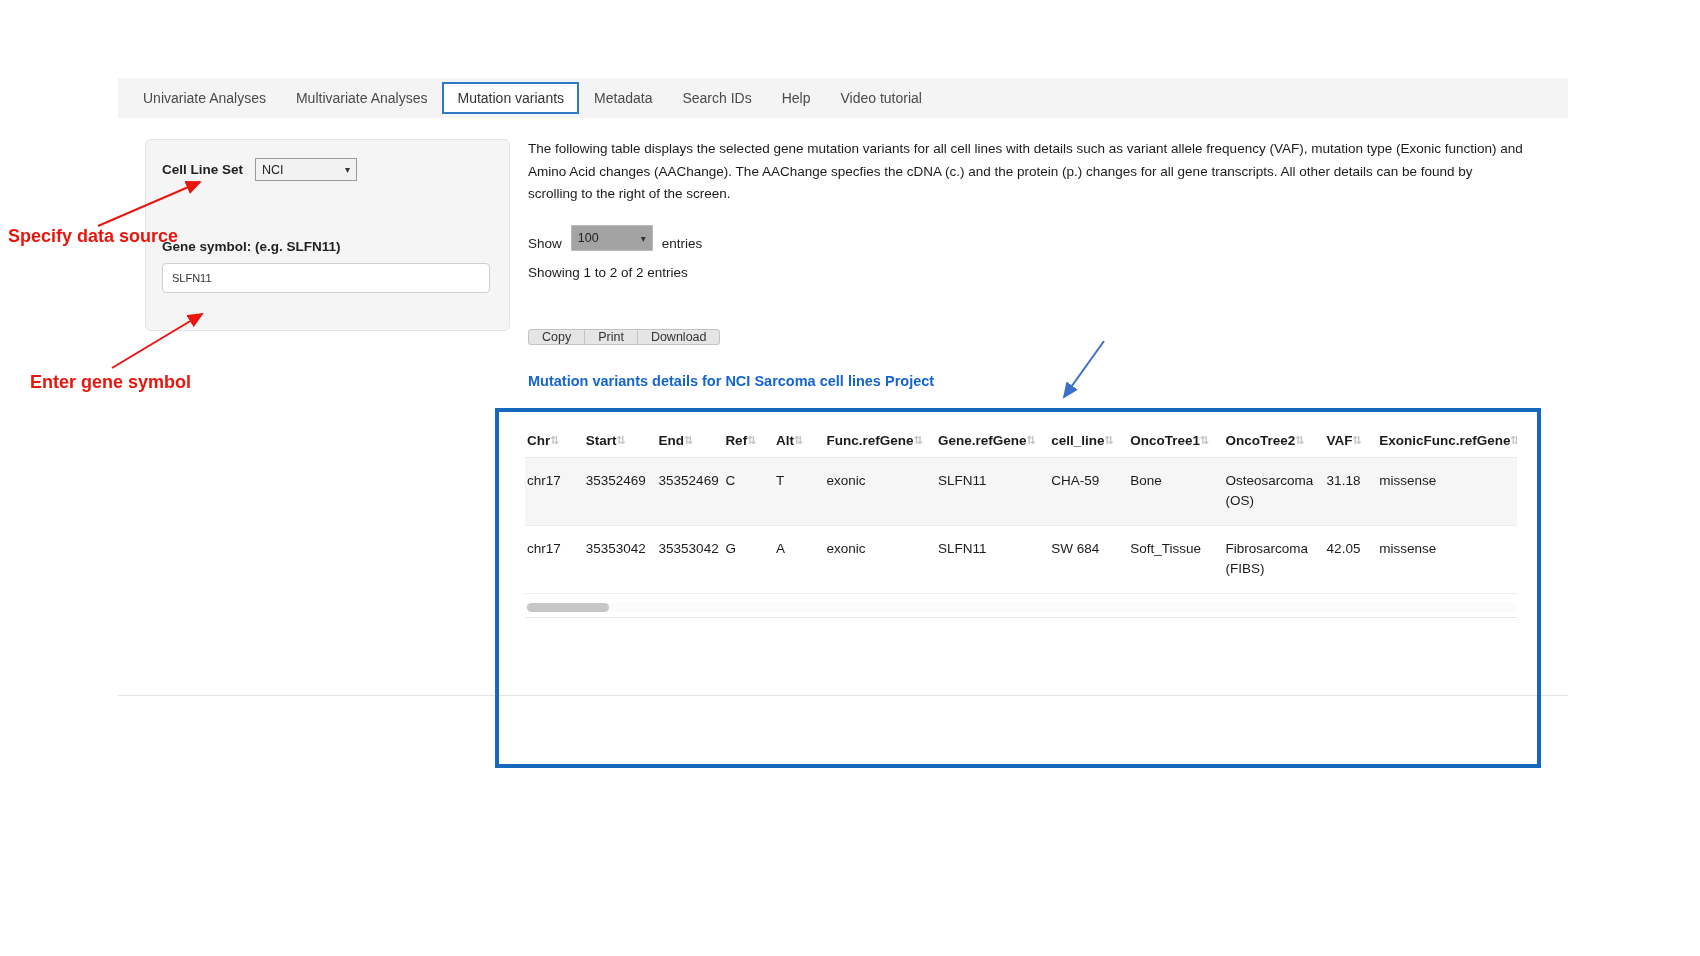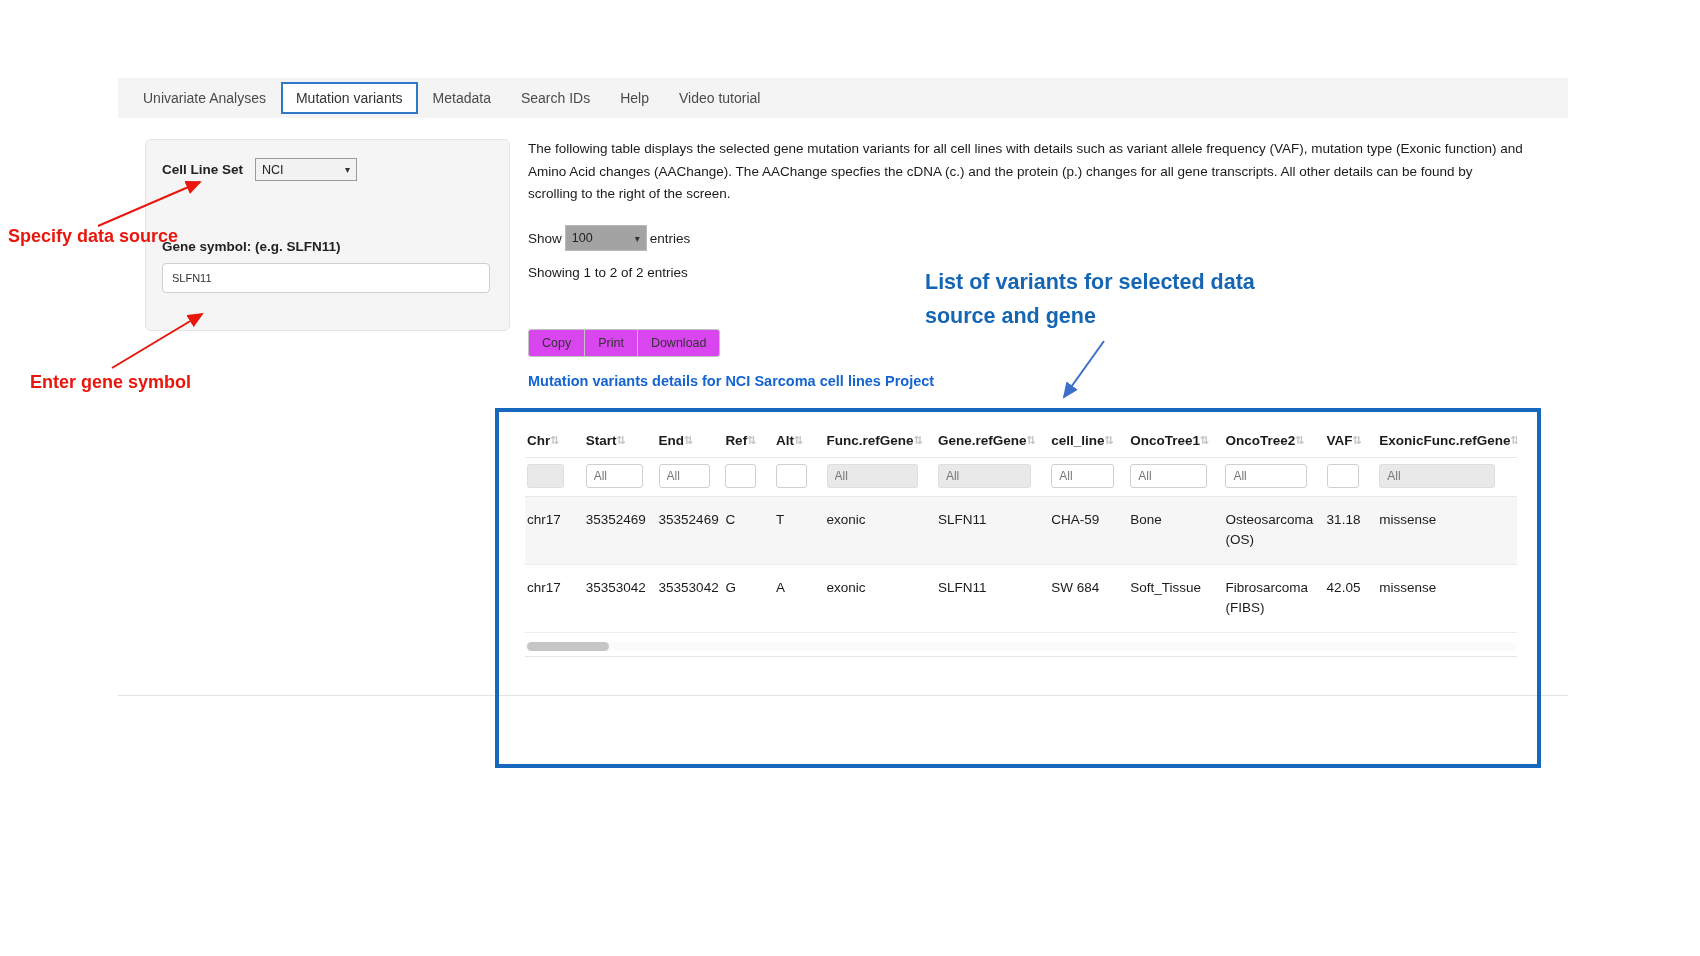--- a/index.html
+++ b/index.html
@@ -31,27 +31,27 @@
   
   .ann-red { color: #e8160c; font-size: 18px; font-weight: bold; z-index: 5; }
   .ann-red-1 { left: 8px; top: 226px; }
   .ann-red-2 { left: 30px; top: 372px; }
   .ann-blue { left: 925px; top: 266px; width: 398px; color: #1565b5; font-size: 21.5px;
               font-weight: bold; line-height: 1.58; z-index: 5; }
   svg.arrows { left: 0; top: 0; width: 1700px; height: 956px; z-index: 6; pointer-events: none; }
 
   
   .desc { left: 528px; top: 138px; width: 996px; font-size: 13.5px; line-height: 1.68; color: #1b1b1b; z-index: 2; }
-  .show-entries { left: 528px; top: 225px; display: flex; align-items: center; gap: 3px; font-size: 13.5px; z-index: 2; }
+  .show-entries { left: 528px; top: 225px; display: flex; align-items: flex-end; gap: 9px; font-size: 13.5px; z-index: 2; }
   .fake-select.len { width: 82px; height: 26px; background: #a3a3a3; border: 1px solid #b9b9c2; }
   .showing-info { left: 528px; top: 265px; font-size: 13.5px; color: #1b1b1b; z-index: 2; }
 
   .btn-group { left: 528px; top: 329px; display: flex; z-index: 2; }
-  .dt-btn { background: #d946ef; border: 1px solid #c3c3c3; font-size: 12.5px; color: #333;
-            padding: 6px 13px; cursor: pointer; margin-left: -1px; font-family: "Liberation Sans", sans-serif; }
+  .dt-btn { background: #e5e5e5; border: 1px solid #c3c3c3; font-size: 12.5px; color: #333;
+            padding: 0 13px; cursor: pointer; margin-left: -1px; font-family: "Liberation Sans", sans-serif; }
   .dt-btn:first-child { border-radius: 3px 0 0 3px; margin-left: 0; }
   .dt-btn:last-child { border-radius: 0 3px 3px 0; }
 
   .table-caption { left: 528px; top: 373px; font-size: 14.5px; font-weight: 600; color: #1464d2; z-index: 2; text-align: right; }
 
   .pagination { left: 1330px; top: 288px; display: flex; z-index: 2; font-size: 13px; }
   .page-btn { background: #fff; border: 1px solid #ddd; color: #333; padding: 7px 12px; cursor: pointer;
               margin-left: -1px; font-family: "Liberation Sans", sans-serif; font-size: 13px; }
   .page-btn.current { background: #2979c8; border-color: #2979c8; color: #fff; min-width: 27px; }
   .page-btn:first-child { border-radius: 3px 0 0 3px; margin-left: 0; }
@@ -87,20 +87,21 @@
   .hscroll .thumb { position: absolute; left: 2px; top: 0; width: 82px; height: 9px; background: #c6c6c6; border-radius: 5px; }
   .table-bottom-rule { margin-top: 5px; border-bottom: 1px solid #e6e6e6; width: 100%; }
 </style>
 </head>
 <body>
 
 <div class="canvas">
 
   <nav class="abs navbar">
     <div class="tab">Univariate Analyses</div>
+    <div class="tab">Multivariate Analyses</div>
     <div class="tab active">Mutation variants</div>
     <div class="tab">Metadata</div>
     <div class="tab">Search IDs</div>
     <div class="tab">Help</div>
     <div class="tab">Video tutorial</div>
   </nav>
 
   <aside class="abs sidebar">
     <div class="cls-row">
       <span class="lbl">Cell Line Set</span>
@@ -109,21 +110,20 @@
         <span class="caret">▾</span>
       </div>
     </div>
     <span class="lbl gene-lbl">Gene symbol: (e.g. SLFN11)</span>
     <input class="gene-input" type="text" value="SLFN11" style="">
   </aside>
 
   <div class="abs ann-red ann-red-1">Specify data source</div>
   <div class="abs ann-red ann-red-2">Enter gene symbol</div>
 
-  <div class="abs ann-blue">List of variants for selected data source and gene</div>
 
   <svg class="abs arrows" viewBox="0 0 1700 956">
     <defs>
       <marker id="arr-red" markerWidth="9" markerHeight="8" refX="7" refY="3.5" orient="auto">
         <path d="M0,0 L8,3.5 L0,7 Z" fill="#e8160c"></path>
       </marker>
       <marker id="arr-blue" markerWidth="9" markerHeight="8" refX="7" refY="3.5" orient="auto">
         <path d="M0,0 L8,3.5 L0,7 Z" fill="#3b6fc9"></path>
       </marker>
     </defs>
@@ -239,34 +239,20 @@
                 <span>VAF</span>
                 <span class="sort-icon">⇅</span>
               </span>
             </th>
           <th>
               <span class="th-inner">
                 <span>ExonicFunc.refGene</span>
                 <span class="sort-icon">⇅</span>
               </span>
             </th>
-        </tr>
-        <tr class="filter-row">
-          <td><input class="filter f-gray f-narrow" placeholder="" style=""></td>
-          <td><input class="filter" placeholder="All" style=""></td>
-          <td><input class="filter" placeholder="All" style=""></td>
-          <td><input class="filter f-narrow" placeholder="" style=""></td>
-          <td><input class="filter f-narrow" placeholder="" style=""></td>
-          <td><input class="filter f-gray" placeholder="All" style=""></td>
-          <td><input class="filter f-gray" placeholder="All" style=""></td>
-          <td><input class="filter" placeholder="All" style=""></td>
-          <td><input class="filter" placeholder="All" style=""></td>
-          <td><input class="filter" placeholder="All" style=""></td>
-          <td><input class="filter f-narrow" placeholder="" style=""></td>
-          <td><input class="filter f-gray" placeholder="All" style=""></td>
         </tr>
       </thead>
       <tbody>
         <tr class="odd">
           <td>chr17</td>
           <td>35352469</td>
           <td>35352469</td>
           <td>C</td>
           <td>T</td>
           <td>exonic</td>

